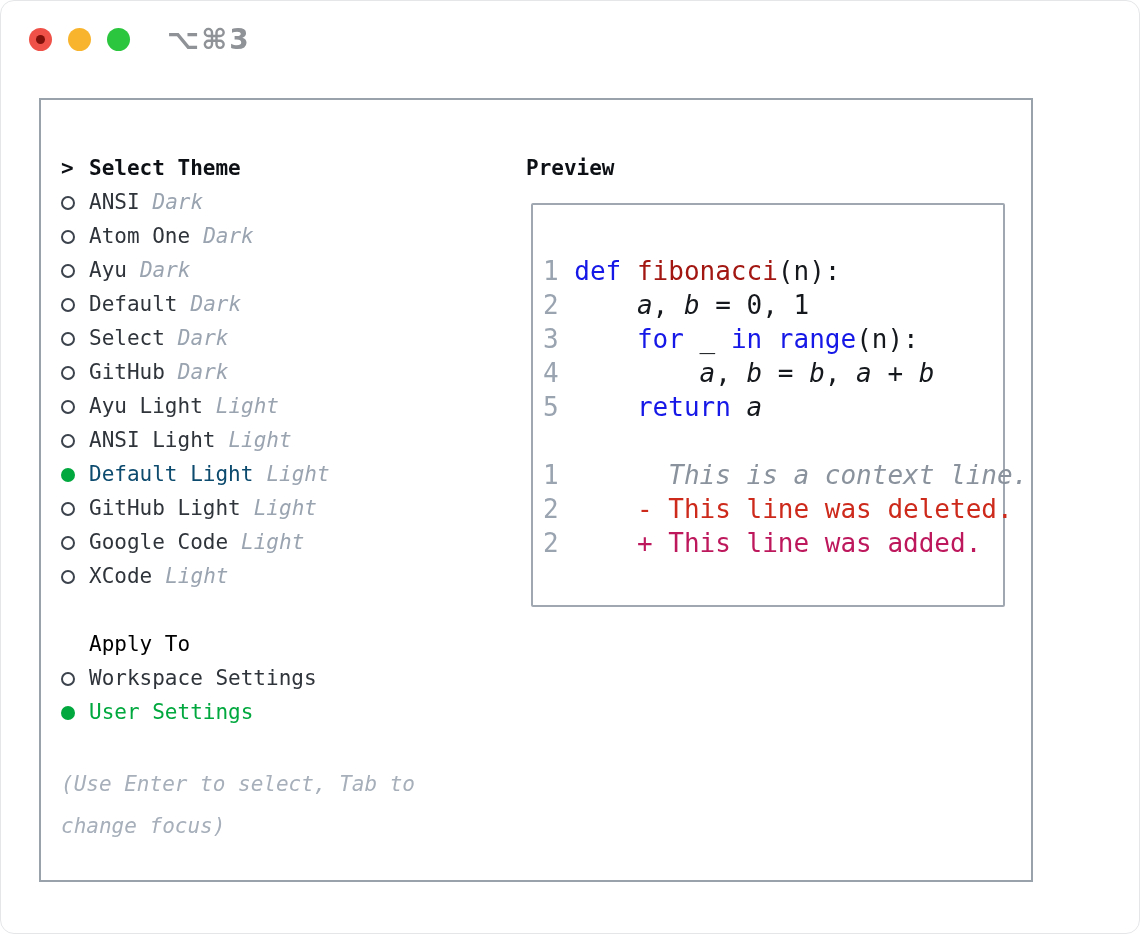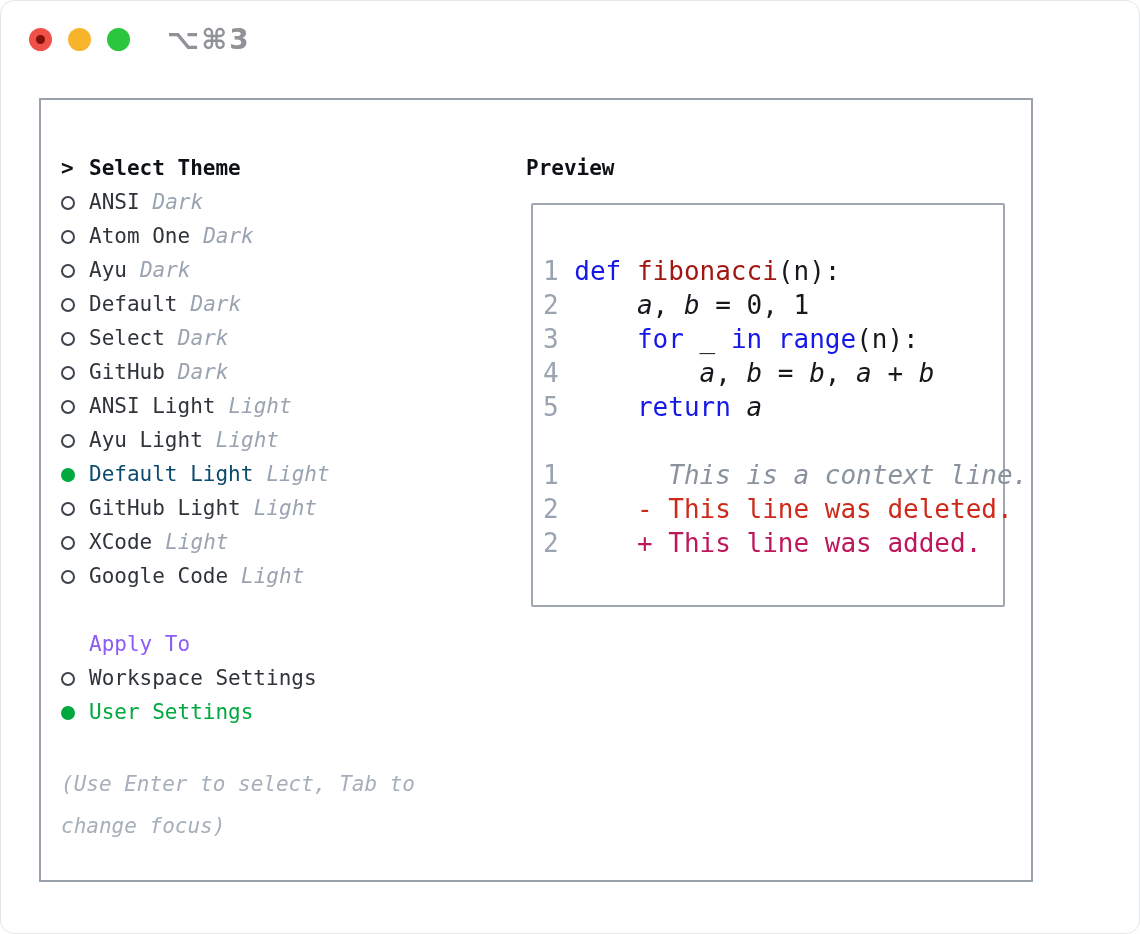--- a/index.html
+++ b/index.html
@@ -16,21 +16,21 @@
   .shortcut{position:absolute;left:166px;top:22px;font-size:28px;font-weight:bold;color:#8f9296;letter-spacing:2px;font-family:"DejaVu Sans","Liberation Sans",sans-serif;}
 
   
   .card{position:absolute;left:18px;top:97px;width:994px;height:784px;border:2px solid #99a1ab;border-radius:0;box-sizing:border-box;background:#fff;margin-left:20px;}
 
   .row{height:34px;line-height:34px;font-size:21px;white-space:pre;color:#2f343b;}
   .gutter{display:inline-block;width:28px;vertical-align:top;}
   .left-col{position:absolute;left:20px;top:51px;width:440px;}
   .caret{font-weight:bold;color:#0d1014;}
   .panel-title{font-weight:bold;color:#0d1014;}
-  .subtitle{color:#8b5cf6;}
+  .subtitle{color:#000000;}
   .theme-label{color:#2f343b;}
   .variant{font-style:italic;margin-left:13px;}
   .radio{display:inline-block;width:14px;height:14px;border-radius:50%;box-sizing:border-box;border:2px solid #3c434c;position:relative;top:1px;}
   .radio.on{border:none;}
   .item.selected .theme-label{font-weight:normal;}
   .hint{font-size:21px;line-height:42px;font-style:italic;width:420px;white-space:normal;}
 
   
   .preview-title{position:absolute;left:485px;top:51px;height:34px;line-height:34px;font-size:21px;font-weight:bold;color:#0d1014;}
   .preview-box{position:absolute;left:490px;top:103px;width:474px;height:404px;border:2px solid #a0a7b0;border-radius:2px;box-sizing:border-box;background:#fff;}
@@ -62,26 +62,26 @@
 
     <div class="left-col">
       <div class="row"><span class="gutter caret">&gt;</span><span class="panel-title">Select Theme</span></div>
       <div id="theme-items">
           <div class="row item"><span class="gutter"><span class="radio"></span></span><span class="theme-label">ANSI</span><span class="variant" style="color: rgb(154, 164, 177);">Dark</span></div>
           <div class="row item"><span class="gutter"><span class="radio"></span></span><span class="theme-label">Atom One</span><span class="variant" style="color: rgb(154, 164, 177);">Dark</span></div>
           <div class="row item"><span class="gutter"><span class="radio"></span></span><span class="theme-label">Ayu</span><span class="variant" style="color: rgb(154, 164, 177);">Dark</span></div>
           <div class="row item"><span class="gutter"><span class="radio"></span></span><span class="theme-label">Default</span><span class="variant" style="color: rgb(154, 164, 177);">Dark</span></div>
           <div class="row item"><span class="gutter"><span class="radio"></span></span><span class="theme-label">Select</span><span class="variant" style="color: rgb(154, 164, 177);">Dark</span></div>
           <div class="row item"><span class="gutter"><span class="radio"></span></span><span class="theme-label">GitHub</span><span class="variant" style="color: rgb(154, 164, 177);">Dark</span></div>
+          <div class="row item"><span class="gutter"><span class="radio"></span></span><span class="theme-label">Ayu Light</span><span class="variant" style="color: rgb(154, 164, 177);">Light</span></div>
           <div class="row item"><span class="gutter"><span class="radio"></span></span><span class="theme-label">ANSI Light</span><span class="variant" style="color: rgb(154, 164, 177);">Light</span></div>
-          <div class="row item"><span class="gutter"><span class="radio"></span></span><span class="theme-label">Ayu Light</span><span class="variant" style="color: rgb(154, 164, 177);">Light</span></div>
           <div class="row item selected"><span class="gutter"><span class="radio on" style="background: rgb(0, 168, 62);"></span></span><span class="theme-label" style="color: #0c4a6e;">Default Light</span><span class="variant" style="color: rgb(154, 164, 177);">Light</span></div>
           <div class="row item"><span class="gutter"><span class="radio"></span></span><span class="theme-label">GitHub Light</span><span class="variant" style="color: rgb(154, 164, 177);">Light</span></div>
+          <div class="row item"><span class="gutter"><span class="radio"></span></span><span class="theme-label">Google Code</span><span class="variant" style="color: rgb(154, 164, 177);">Light</span></div>
           <div class="row item"><span class="gutter"><span class="radio"></span></span><span class="theme-label">XCode</span><span class="variant" style="color: rgb(154, 164, 177);">Light</span></div>
-          <div class="row item"><span class="gutter"><span class="radio"></span></span><span class="theme-label">Google Code</span><span class="variant" style="color: rgb(154, 164, 177);">Light</span></div>
         </div>
       <div class="row blank"></div>
       <div class="row"><span class="gutter"></span><span class="subtitle">Apply To</span></div>
       <div id="apply-options">
           <div class="row item"><span class="gutter"><span class="radio"></span></span><span class="theme-label">Workspace Settings</span></div>
           <div class="row item selected"><span class="gutter"><span class="radio on" style="background: rgb(0, 168, 62);"></span></span><span class="theme-label" style="color: rgb(0, 168, 62);">User Settings</span></div>
         </div>
       <div class="row blank"></div>
       <div class="hint" style="color: rgb(166, 175, 186);">(Use Enter to select, Tab to change focus)</div>
     </div>

